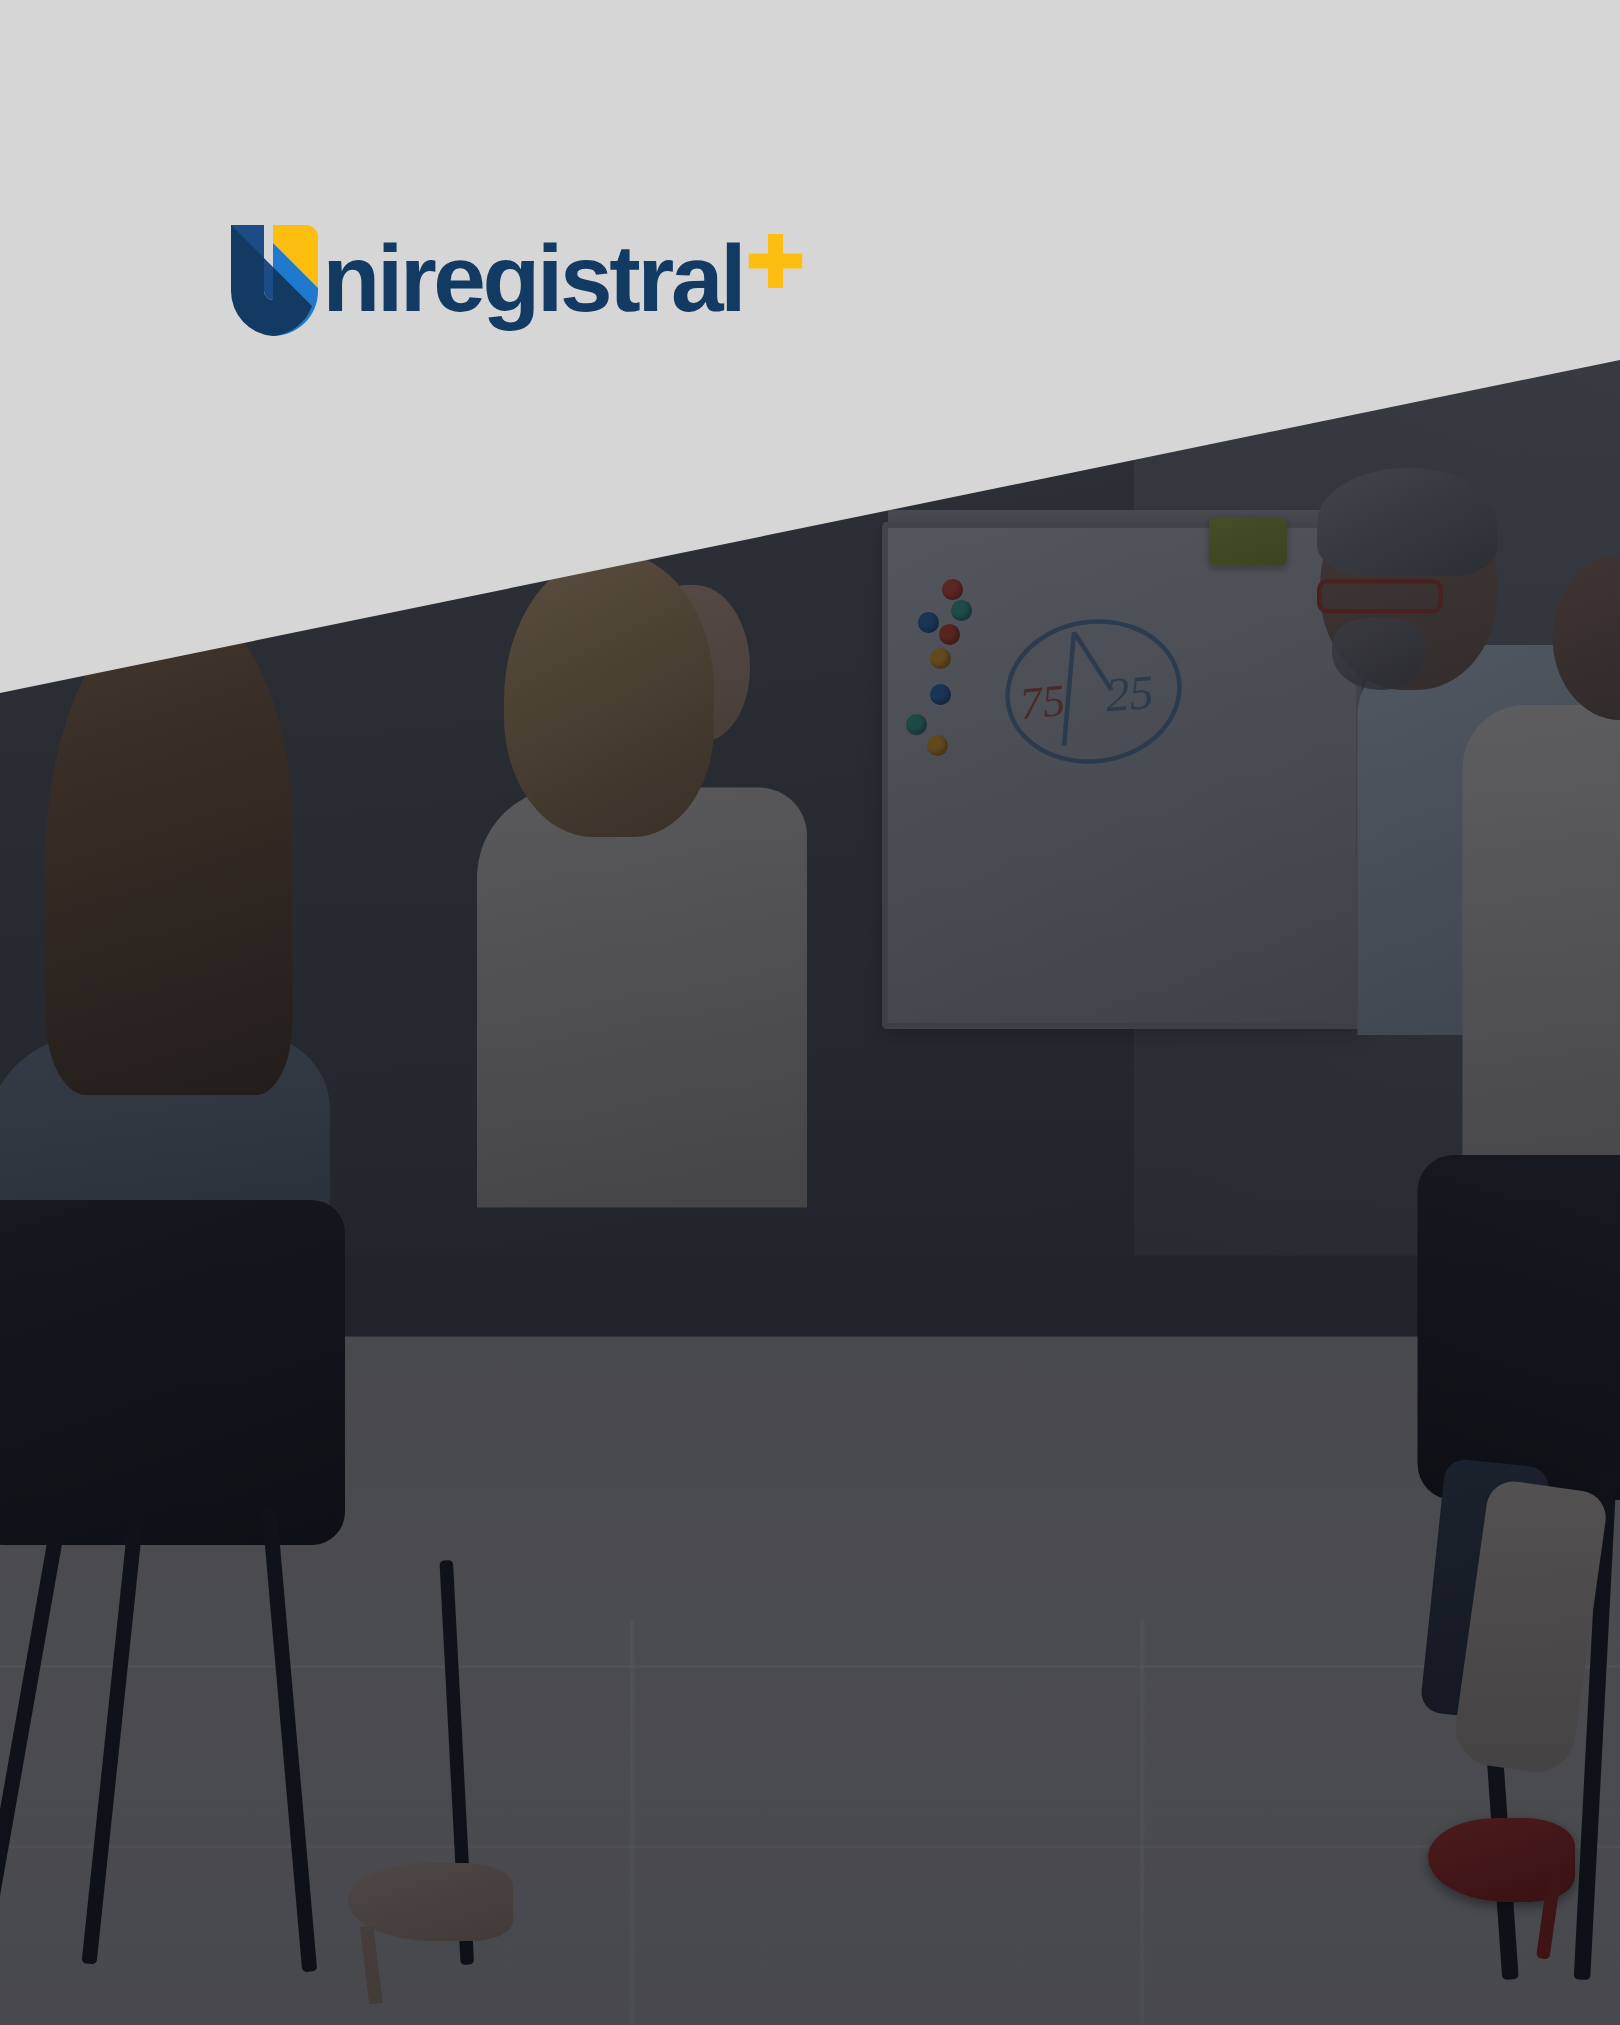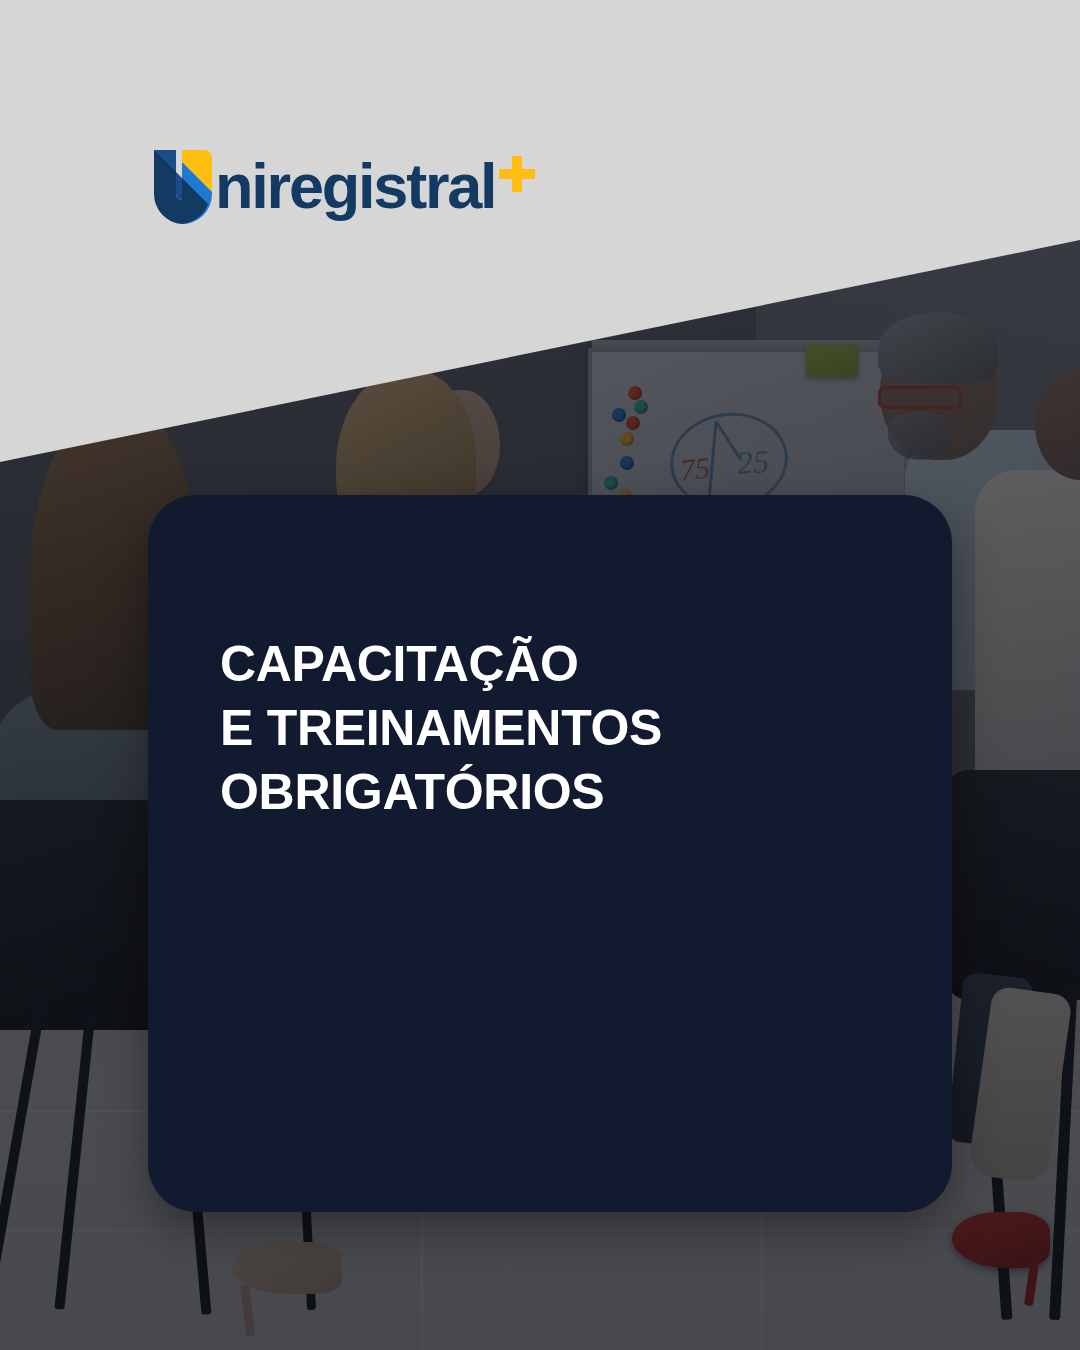--- a/index.html
+++ b/index.html
@@ -384,19 +384,14 @@
       </svg>
     </span>
     <span class="logo-word">niregistral</span>
     <span class="logo-plus">
       <svg width="36" height="36" viewBox="0 0 36 36" xmlns="http://www.w3.org/2000/svg">
         <path d="M13 0 H23 V13 H36 V23 H23 V36 H13 V23 H0 V13 H13 Z" fill="#FDBE10"></path>
       </svg>
     </span>
   </div>
 
-  <div class="card">
-    <h1 class="card-title">CAPACITAÇÃO
-E TREINAMENTOS
-OBRIGATÓRIOS</h1>
-  </div>
 
 </div>
 
 </body></html>

